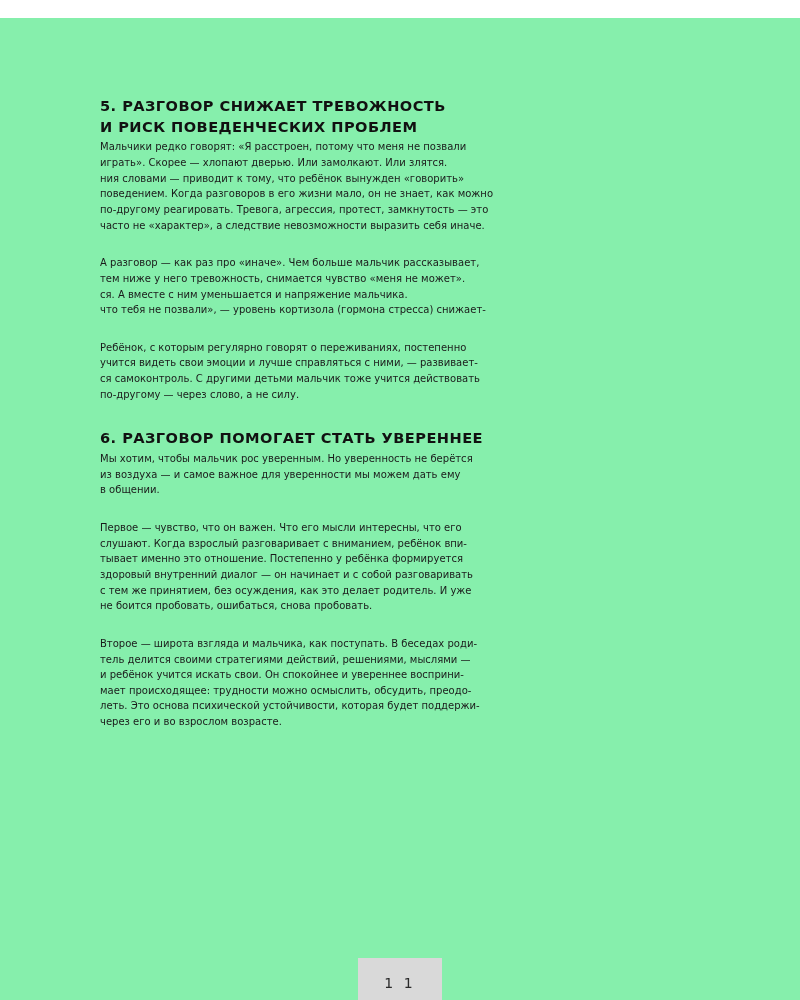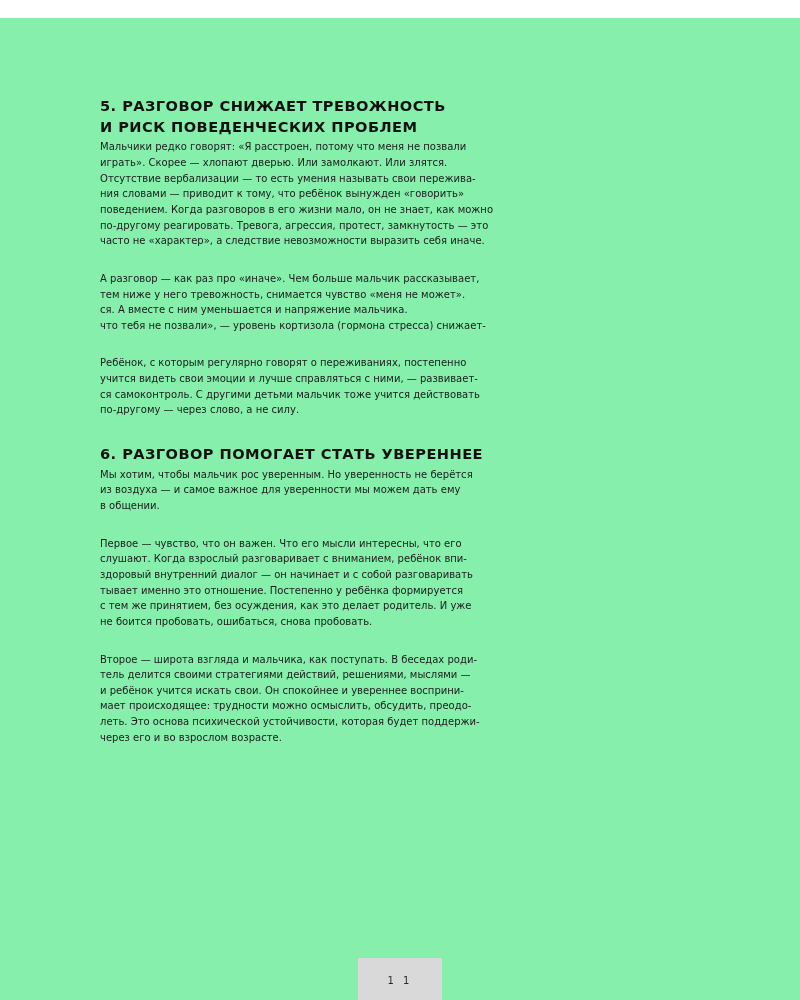--- a/index.html
+++ b/index.html
@@ -67,21 +67,21 @@
     width: 84px;
     height: 60px;
     background: #d9d9d9;
   }
   .folio {
     position: absolute;
     left: 358px;
     top: 940px;
     width: 84px;
     text-align: center;
-    font-size: 10px;
+    font-size: 14px;
     line-height: 1;
     padding-top: 18px;
     color: #2a2a2a;
     letter-spacing: 3px;
     box-sizing: border-box;
   }
 </style>
 </head>
 <body>
 
@@ -91,21 +91,20 @@
 
     <div>
       <div class="heading">
         <span class="hline">5. РАЗГОВОР СНИЖАЕТ ТРЕВОЖНОСТЬ</span>
         <span class="hline">И РИСК ПОВЕДЕНЧЕСКИХ ПРОБЛЕМ</span>
       </div>
 
       <p class="para">
         <span class="ln">Мальчики редко говорят: «Я расстроен, потому что меня не позвали</span>
         <span class="ln">играть». Скорее — хлопают дверью. Или замолкают. Или злятся.</span>
-        <span class="ln">Отсутствие вербализации — то есть умения называть свои пережива-</span>
         <span class="ln">ния словами — приводит к тому, что ребёнок вынужден «говорить»</span>
         <span class="ln">поведением. Когда разговоров в его жизни мало, он не знает, как можно</span>
         <span class="ln">по-другому реагировать. Тревога, агрессия, протест, замкнутость — это</span>
         <span class="ln">часто не «характер», а следствие невозможности выразить себя иначе.</span>
       </p>
 
       <div class="gap"></div>
 
       <p class="para">
         <span class="ln">А разговор — как раз про «иначе». Чем больше мальчик рассказывает,</span>
@@ -135,22 +134,22 @@
         <span class="ln">Мы хотим, чтобы мальчик рос уверенным. Но уверенность не берётся</span>
         <span class="ln">из воздуха — и самое важное для уверенности мы можем дать ему</span>
         <span class="ln">в общении.</span>
       </p>
 
       <div class="gap"></div>
 
       <p class="para">
         <span class="ln">Первое — чувство, что он важен. Что его мысли интересны, что его</span>
         <span class="ln">слушают. Когда взрослый разговаривает с вниманием, ребёнок впи-</span>
+        <span class="ln">тывает именно это отношение. Постепенно у ребёнка формируется</span>
         <span class="ln">здоровый внутренний диалог — он начинает и с собой разговаривать</span>
-        <span class="ln">тывает именно это отношение. Постепенно у ребёнка формируется</span>
         <span class="ln">с тем же принятием, без осуждения, как это делает родитель. И уже</span>
         <span class="ln">не боится пробовать, ошибаться, снова пробовать.</span>
       </p>
 
       <div class="gap"></div>
 
       <p class="para">
         <span class="ln">Второе — широта взгляда и мальчика, как поступать. В беседах роди-</span>
         <span class="ln">тель делится своими стратегиями действий, решениями, мыслями —</span>
         <span class="ln">и ребёнок учится искать свои. Он спокойнее и увереннее восприни-</span>

